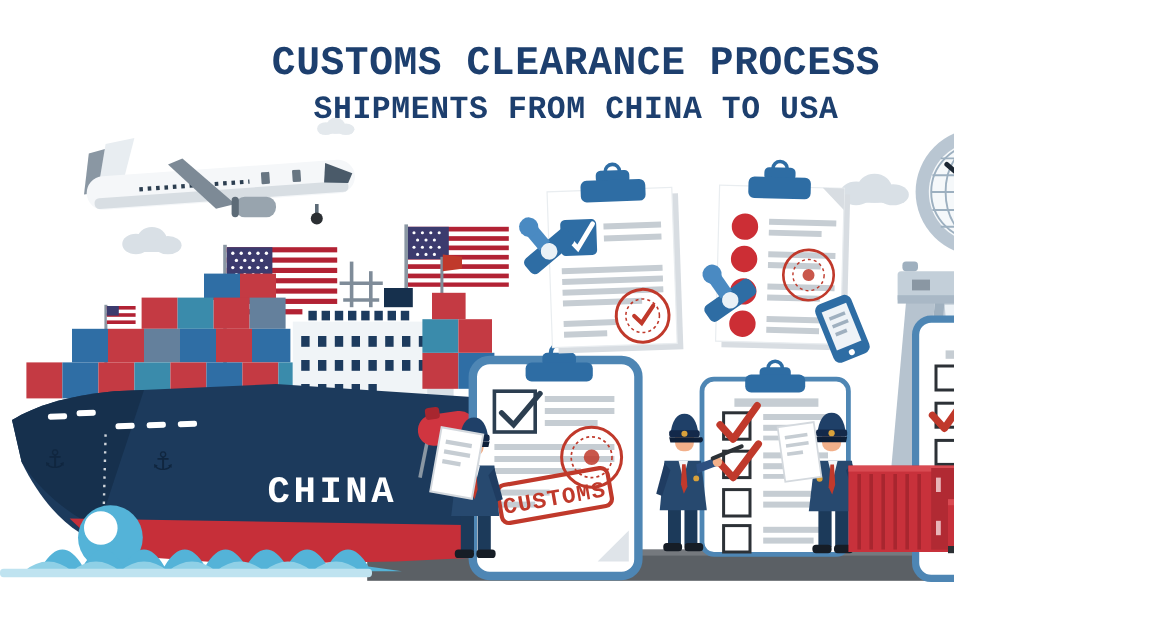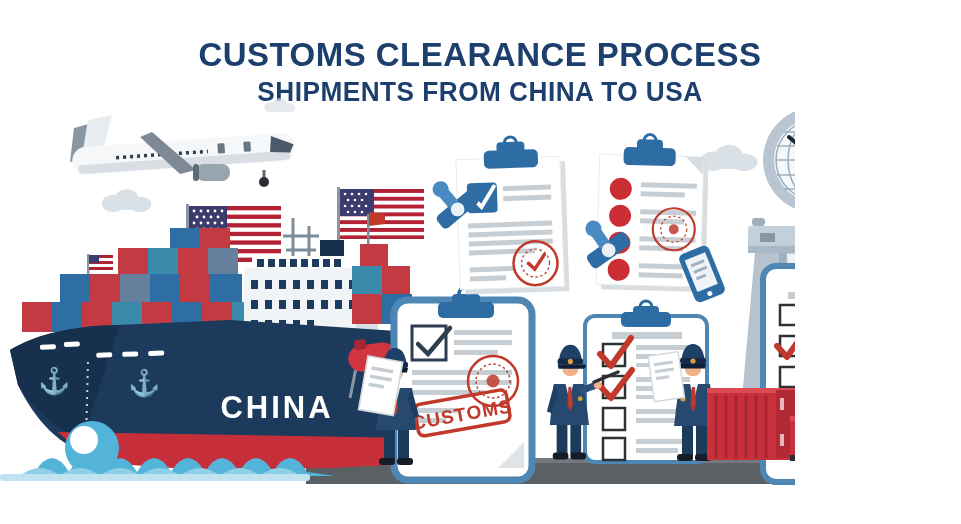--- a/index.html
+++ b/index.html
@@ -1,17 +1,17 @@
 <!DOCTYPE html>
 <html><head>
 <meta charset="utf-8">
 <style>
   html,body{margin:0;padding:0;background:#fff;}
   .canvas{position:relative;width:795px;height:524px;background:#ffffff;overflow:hidden;
-          font-family:Liberation Sans, sans-serif;}
+          font-family:Liberation Mono, monospace;}
   .title-block{position:absolute;left:185px;top:36px;width:590px;text-align:center;
                color:#1d3f6e;transform:scaleX(0.97);}
   .title-line1{font-size:34px;font-weight:bold;letter-spacing:.5px;line-height:1.1;}
   .title-line2{font-size:27px;font-weight:bold;letter-spacing:.5px;line-height:1.15;margin-top:4px;}
   svg{position:absolute;left:0;top:0;}
   .gline{fill:#c6cdd3;}
   .chk{stroke:#c0392b;stroke-width:6;fill:none;stroke-linecap:round;stroke-linejoin:round;}
 </style>
 </head>
 <body>

